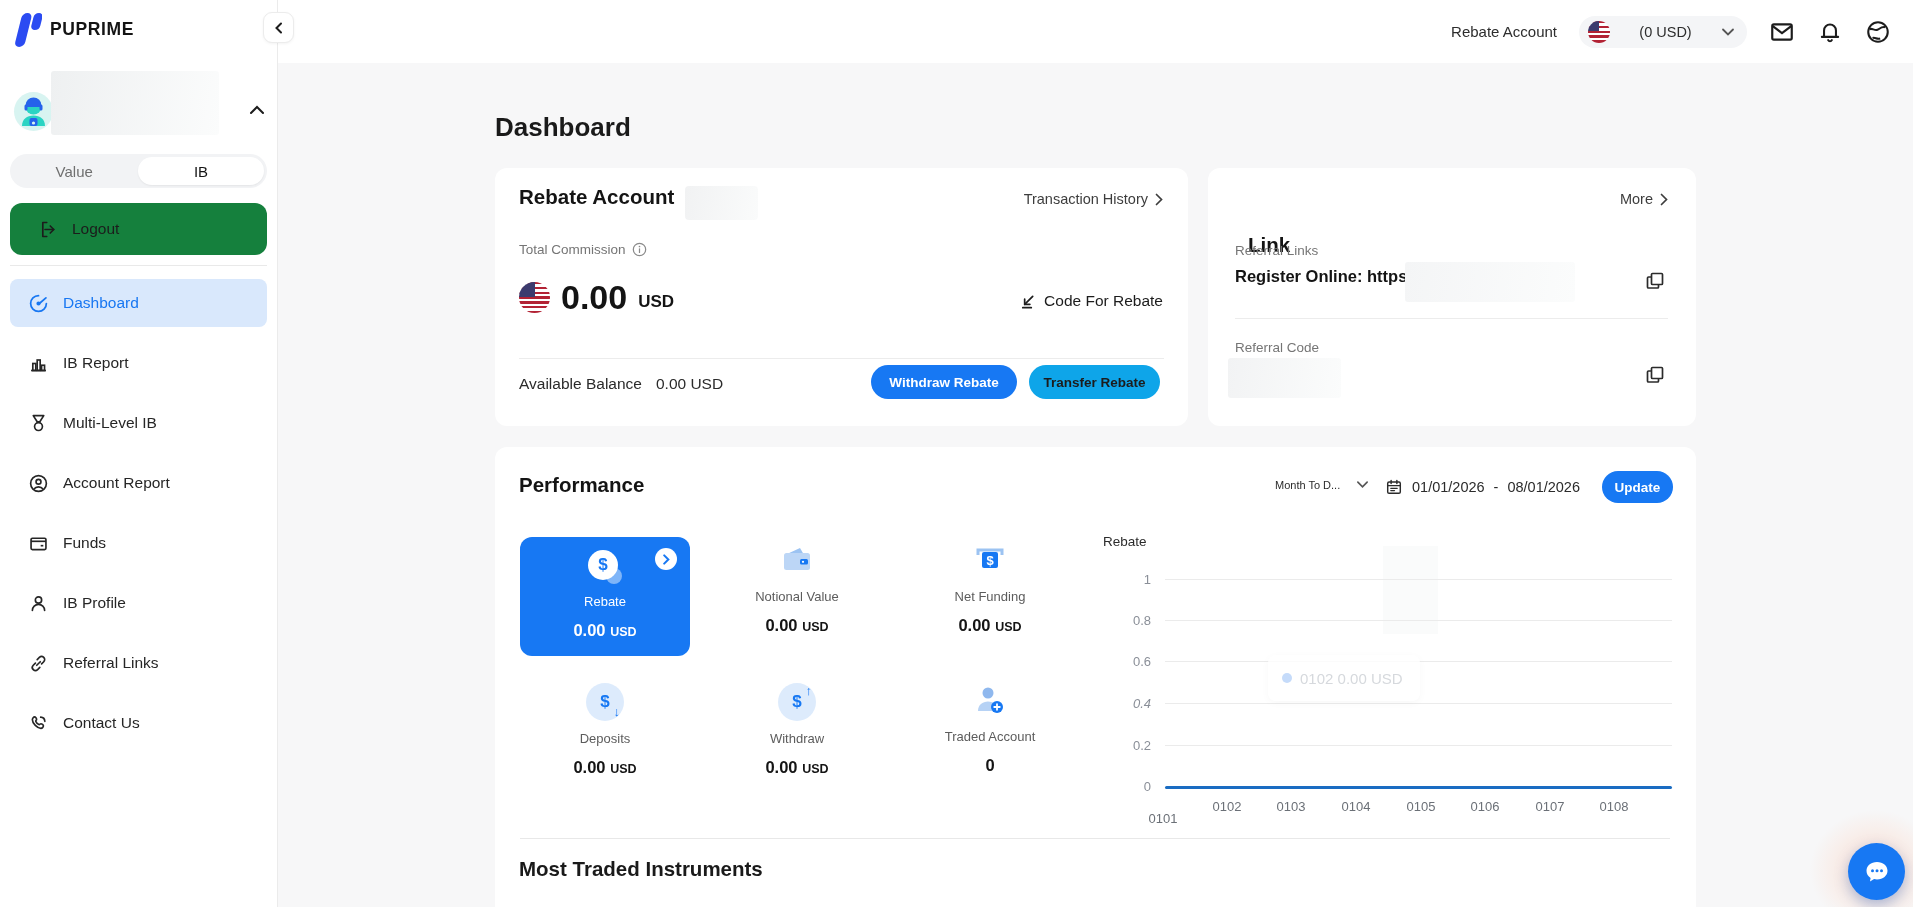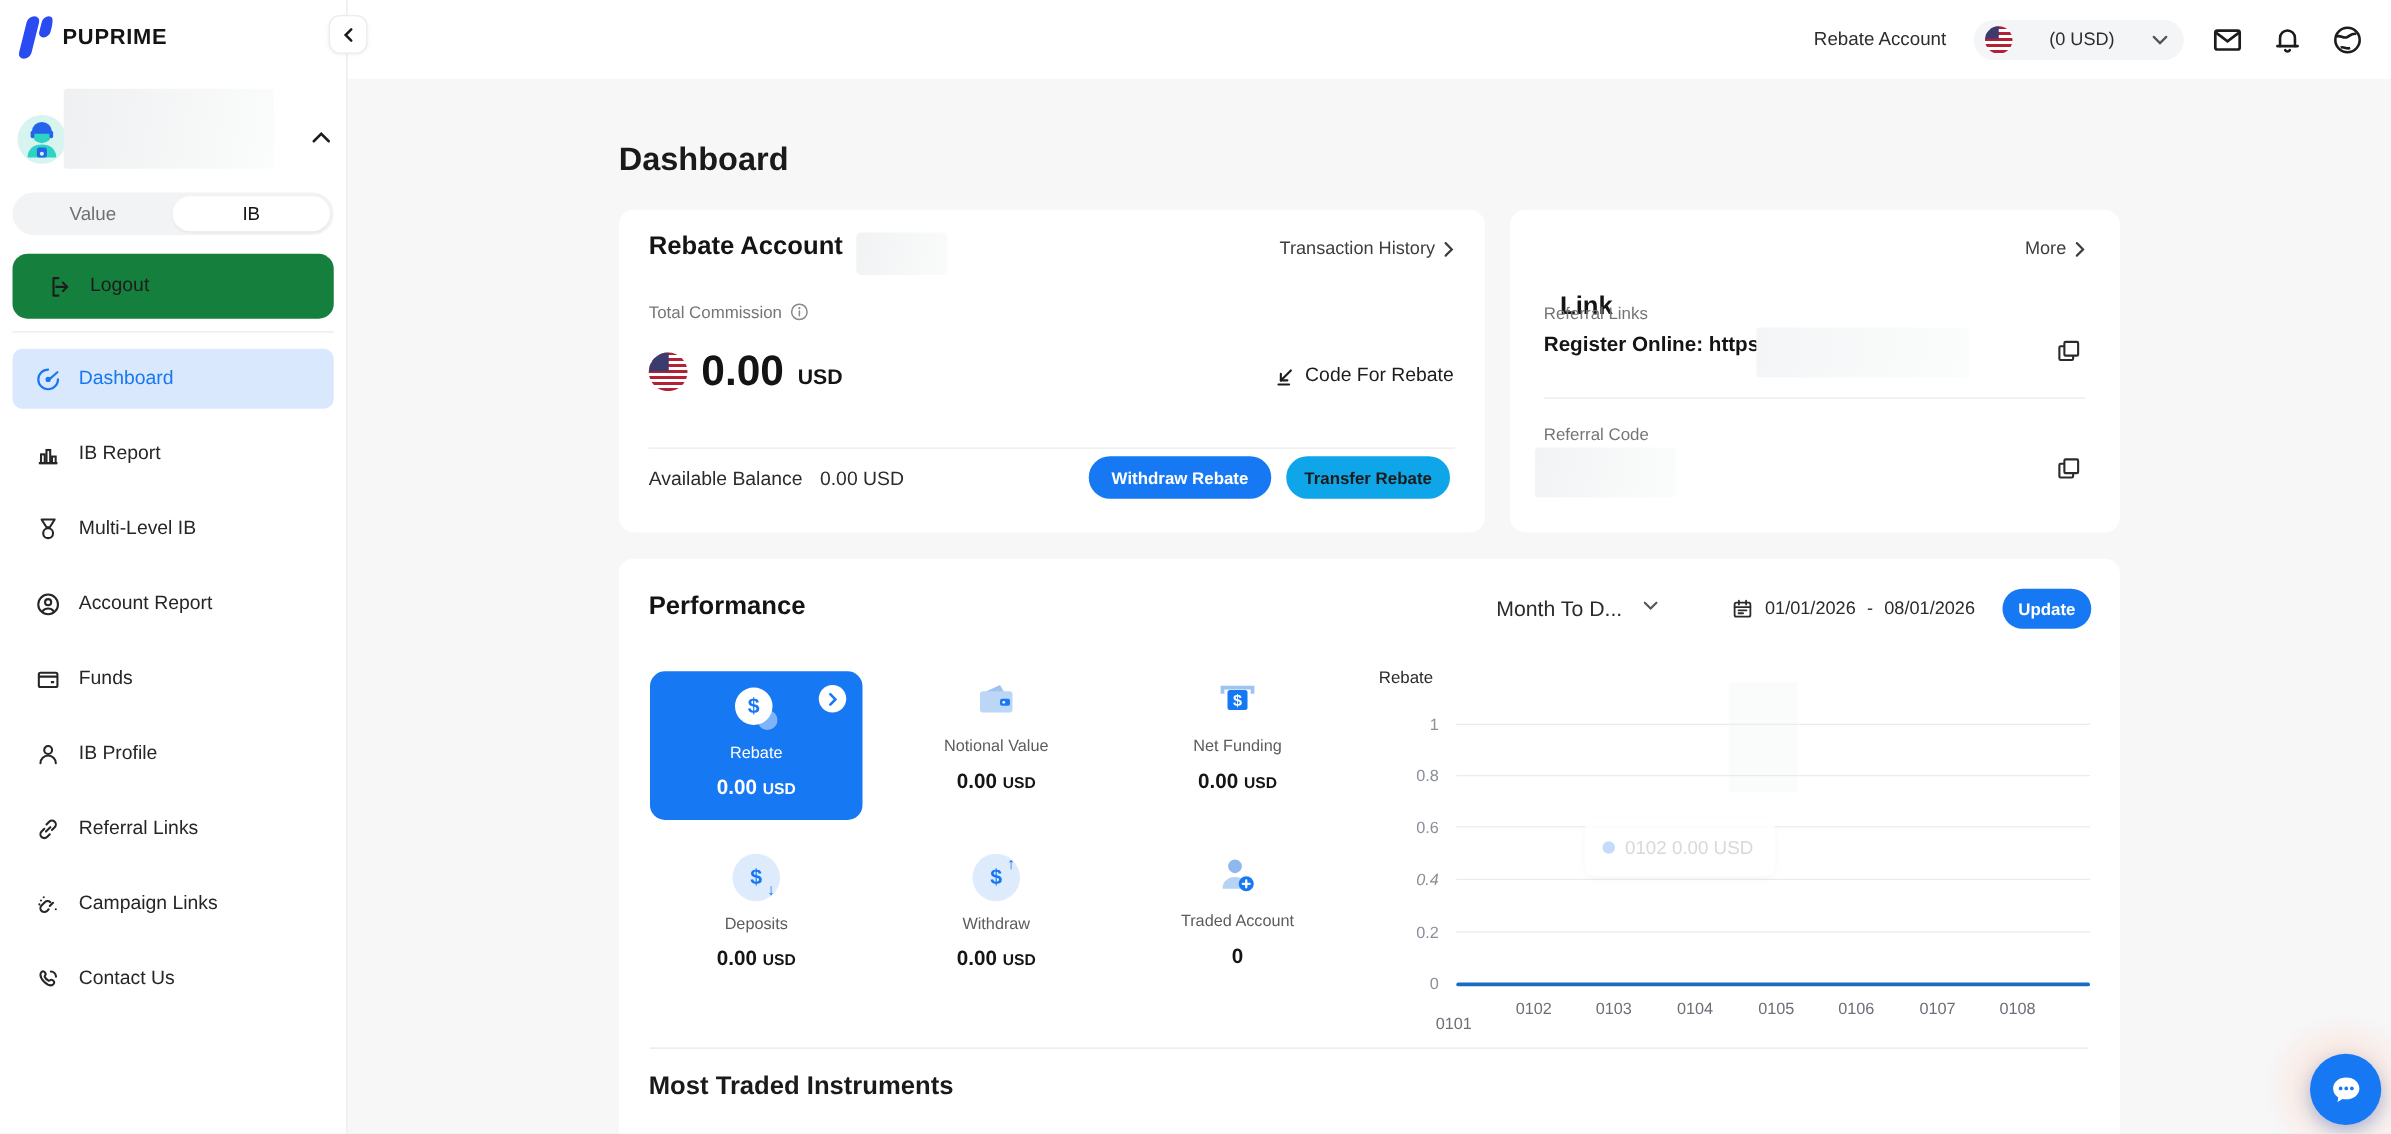--- a/index.html
+++ b/index.html
@@ -72,21 +72,21 @@
   .lk-ghost1 { position:absolute; left:197px; top:94px; width:170px; height:40px; background:linear-gradient(100deg,#f4f5f6,#fbfcfc); border-radius:3px; }
   .copy-btn { position:absolute; width:22px; height:22px; color:#2b2b2b; cursor:pointer; }
   .lk-copy1 { right:30px; top:102px; }
   .lk-divider { position:absolute; left:27px; right:28px; top:150px; height:1px; background:#ececec; }
   .lk-label2 { position:absolute; left:27px; top:172px; font-size:13.5px; color:#757575; }
   .lk-ghost2 { position:absolute; left:20px; top:190px; width:113px; height:40px; background:linear-gradient(100deg,#f2f3f4,#fbfcfc); border-radius:3px; }
   .lk-copy2 { right:30px; top:196px; }
 
   
   .pf-title { position:absolute; left:24px; top:26px; font-size:20.5px; font-weight:bold; color:#141414; }
-  .pf-range { position:absolute; left:702px; top:31px; display:flex; gap:16px; font-size:17px; color:#2b2b2b; cursor:pointer; }
+  .pf-range { position:absolute; left:780px; top:31px; display:flex; align-items:center; gap:16px; font-size:11px; color:#2b2b2b; cursor:pointer; }
   .pf-dates { position:absolute; left:890px; top:31px; display:flex; align-items:center; gap:9px; font-size:14.5px; color:#2b2b2b; cursor:pointer; }
   .pf-update { position:absolute; left:1107px; top:24px; width:71px; height:32px; }
 
   .tile { position:absolute; width:170px; display:flex; flex-direction:column; align-items:center; }
   .tile-label { font-size:13px; color:#5c5c5c; margin-top:10px; }
   .tile-value { margin-top:12px; font-size:16.5px; font-weight:bold; color:#141414; }
   .tile-unit { font-size:12.5px; }
   .tile-rebate { left:25px; top:90px; height:119px; background:#1778f3; border-radius:12px; justify-content:flex-start; padding-top:13px; }
   .tile-rebate .tile-label, .tile-rebate .tile-value { color:#fff; }
   .coin { position:relative; width:34px; height:34px; }
@@ -268,33 +268,20 @@
           <svg viewBox="0 0 24 24" fill="none" stroke="currentColor" stroke-width="1.9" stroke-linecap="round">
               <path d="M10 14l4-4"></path>
               <path d="M8.5 11.5L6 14a3.5 3.5 0 0 0 5 5l2.5-2.5"></path>
               <path d="M15.5 12.5L18 10a3.5 3.5 0 0 0-5-5l-2.5 2.5"></path>
             </svg>
         </span>
         <span>Referral Links</span>
       </div>
       <div class="menu-item">
         <span class="micon">
-          <svg viewBox="0 0 24 24" fill="none" stroke="currentColor" stroke-width="1.9" stroke-linecap="round">
-              <path d="M14 10a3.5 3.5 0 0 0-5 0l-3 3a3.5 3.5 0 0 0 5 5l1.5-1.5"></path>
-              <path d="M13.5 13.5L16.5 10.5"></path>
-              <path d="M5.5 8.5h.01"></path>
-              <path d="M8 5.5h.01"></path>
-              <path d="M4 12h.01"></path>
-              <path d="M19 16.5h.01"></path>
-            </svg>
-        </span>
-        <span>Campaign Links</span>
-      </div>
-      <div class="menu-item">
-        <span class="micon">
           <svg viewBox="0 0 24 24" fill="none" stroke="currentColor" stroke-width="1.9" stroke-linecap="round" stroke-linejoin="round">
               <path d="M7.5 4.5c1 0 2.3 1.8 2.3 2.8 0 .9-1.3 1.4-.9 2.3.5 1.2 2.4 3.1 3.6 3.6.9.4 1.4-.9 2.3-.9 1 0 2.8 1.3 2.8 2.3s-1 2.9-2.9 2.9c-4 0-9.7-5.7-9.7-9.8 0-1.9 1.5-3.2 2.5-3.2z"></path>
               <path d="M14.5 4.8a5 5 0 0 1 4.7 4.7"></path>
             </svg>
         </span>
         <span>Contact Us</span>
       </div>
     </div>
   </div>
 

